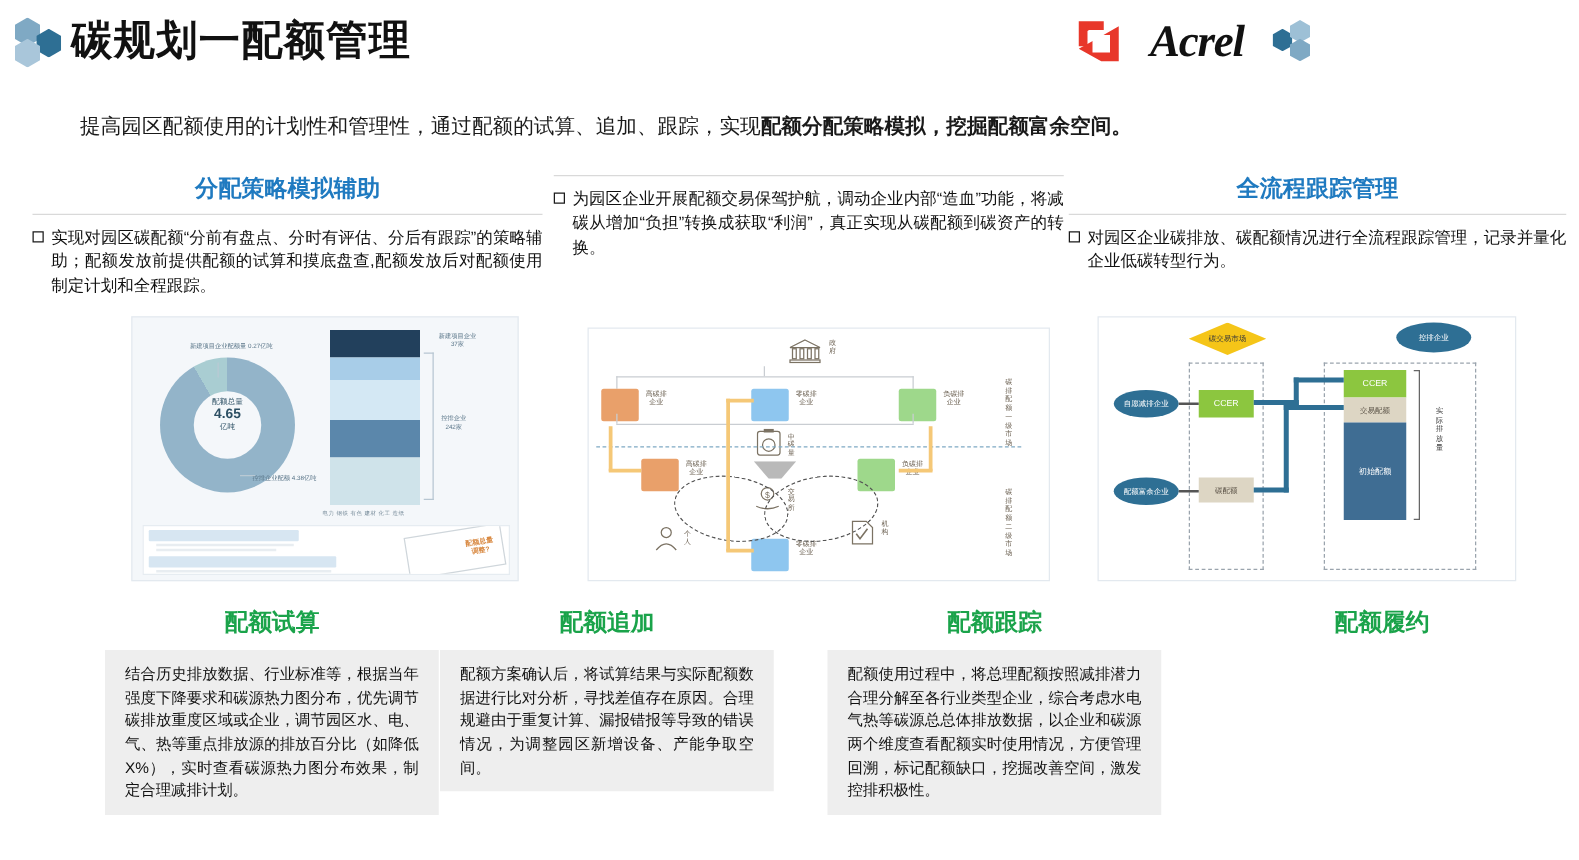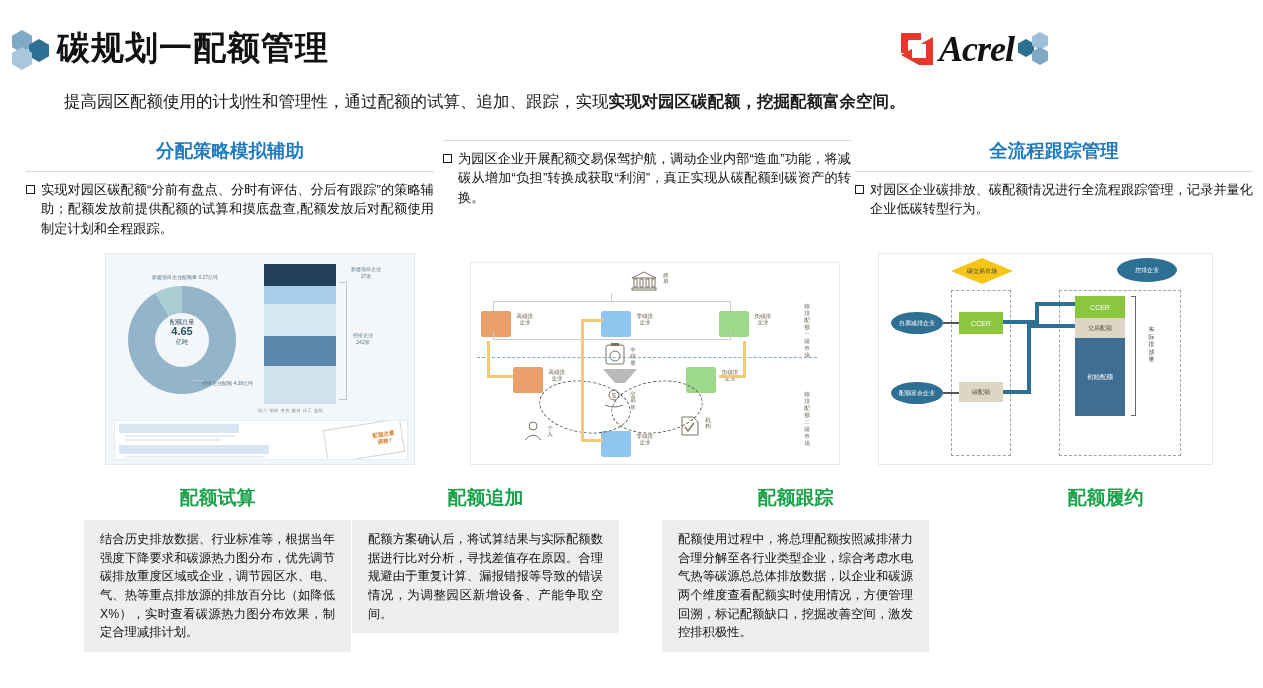--- a/index.html
+++ b/index.html
@@ -7,36 +7,36 @@
   body {
     width:1263px; height:688px;
     background:#ffffff;
     font-family:"Liberation Sans","DejaVu Sans",sans-serif;
     color:#222;
     overflow:hidden;
     position:relative;
   }
 
   
-  .header { position:absolute; left:0; top:16px; width:1066px; height:70px; }
+  .header { position:absolute; left:0; top:0; width:1066px; height:70px; }
   .hex-cluster { position:absolute; left:12px; top:14px; width:46px; height:40px; }
   .hex { position:absolute; width:20px; height:23px; background:#8fb4cd;
          clip-path:polygon(50% 0%,100% 25%,100% 75%,50% 100%,0% 75%,0% 25%); }
   .hex.h1 { left:0px;  top:0px;  background:#7fa9c4; }
   .hex.h2 { left:17px; top:9px;  background:#2e6f94; }
   .hex.h3 { left:0px;  top:17px; background:#a9c6da; }
 
   .page-title {
     position:absolute; left:57px; top:10px;
     font-size:33px; font-weight:bold; letter-spacing:1px;
     color:#111; white-space:nowrap;
   }
 
   .brand { position:absolute; right:12px; top:12px; height:42px;
-           display:flex; align-items:center; gap:4px; }
+           display:flex; align-items:center; gap:23px; }
   .brand-mark { width:36px; height:36px; position:relative; }
   .brand-text { font-size:36px; font-weight:bold; font-style:italic;
                 font-family:"Liberation Serif","DejaVu Serif",serif;
                 color:#111; letter-spacing:-1px; line-height:36px; }
   .brand-hex { position:relative; width:36px; height:34px; }
   .brand-hex .hx { position:absolute; width:16px; height:18px;
        clip-path:polygon(50% 0%,100% 25%,100% 75%,50% 100%,0% 75%,0% 25%); }
   .brand-hex .hx.a { left:0px;  top:7px;  background:#2e6f94; }
   .brand-hex .hx.b { left:14px; top:0px;  background:#9dc0d6; }
   .brand-hex .hx.c { left:14px; top:15px; background:#7fa9c4; }
@@ -183,21 +183,21 @@
     <div class="brand-text">Acrel</div>
     <div class="brand-hex">
       <div class="hx a"></div>
         <div class="hx b"></div>
         <div class="hx c"></div>
     </div>
   </div>
 </div>
 
 <div class="subtitle">
-  <span>提高园区配额使用的计划性和管理性，通过配额的试算、追加、跟踪，实现</span><b>实现对园区碳配额，挖掘配额富余空间。</b>
+  <span>提高园区配额使用的计划性和管理性，通过配额的试算、追加、跟踪，实现</span><b>配额分配策略模拟，挖掘配额富余空间。</b>
 </div>
 
 <div class="col c1">
   <div class="col-head">分配策略模拟辅助</div>
   <div class="col-rule"></div>
   <div class="bullet-row">
     <div class="bullet-sq"></div>
     <div class="bullet-txt">实现对园区碳配额“分前有盘点、分时有评估、分后有跟踪”的策略辅助；配额发放前提供配额的试算和摸底盘查,配额发放后对配额使用制定计划和全程跟踪。</div>
   </div>
 </div>

